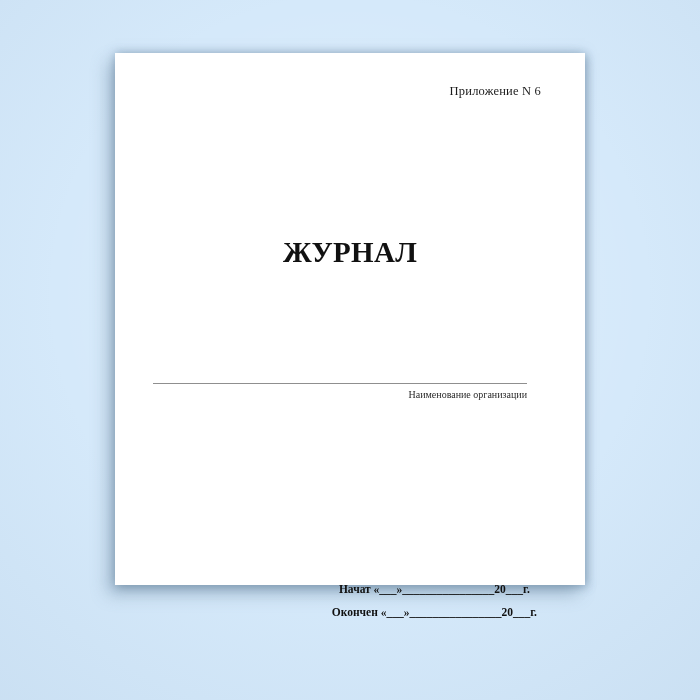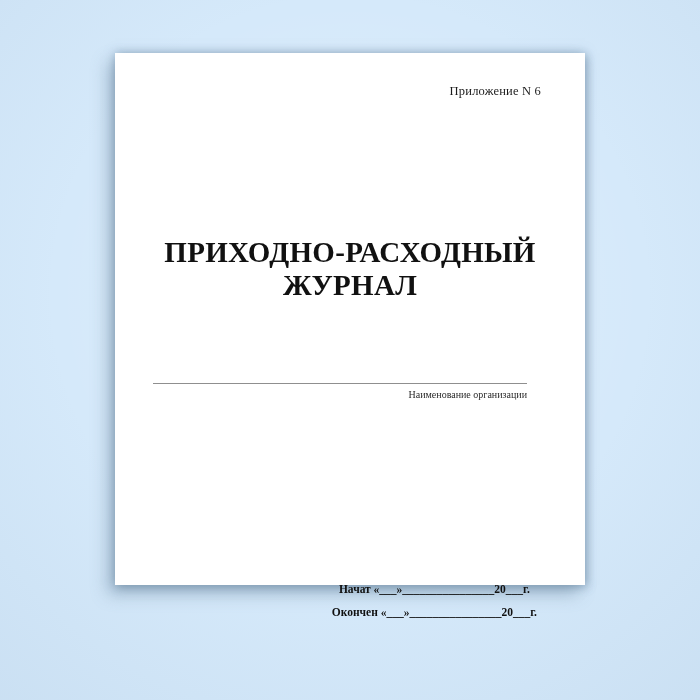--- a/index.html
+++ b/index.html
@@ -85,21 +85,20 @@
   }
 </style>
 </head>
 <body>
 
 <div class="paper">
 
   <div class="annotation">Приложение N 6</div>
 
   <div class="title-block">
-    <div>ПРИХОДНО-РАСХОДНЫЙ</div>
     <div>ЖУРНАЛ</div>
   </div>
 
   <div class="org-line">
     <span class="org-caption">Наименование организации</span>
   </div>
 
   <div class="dates-block">
     <div class="date-row">Начат «___»________________20___г.</div>
     <div class="date-row">Окончен «___»________________20___г.</div>

